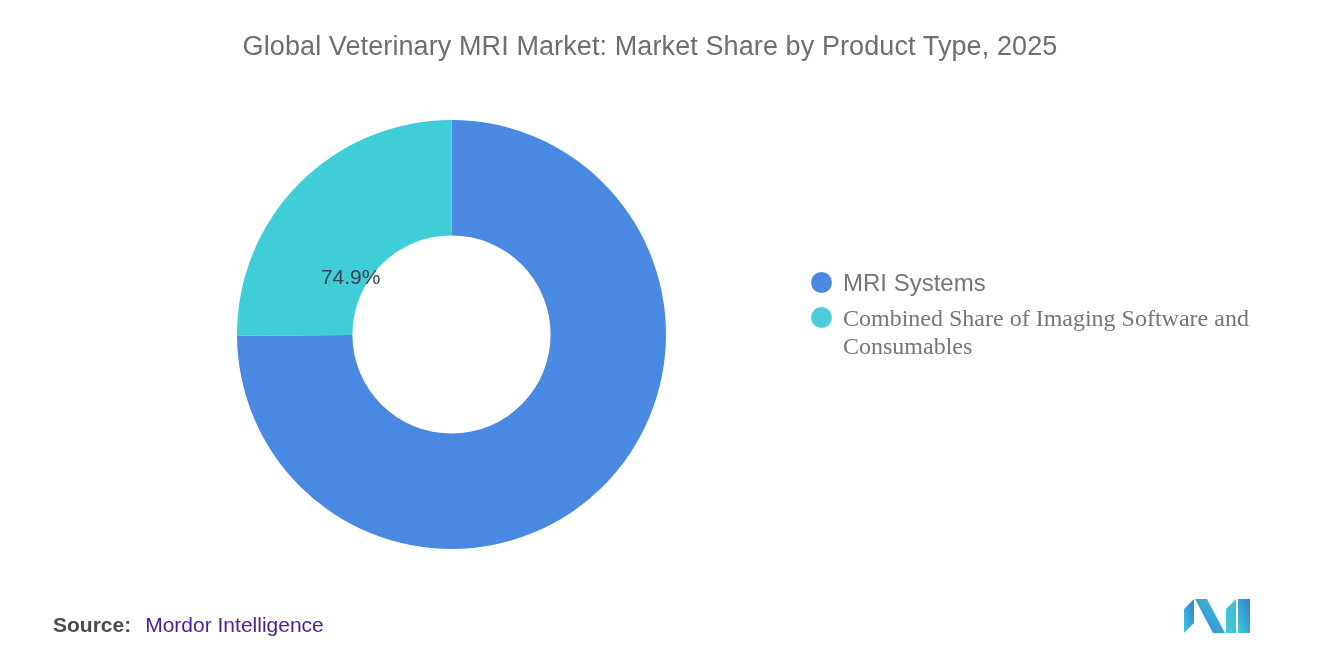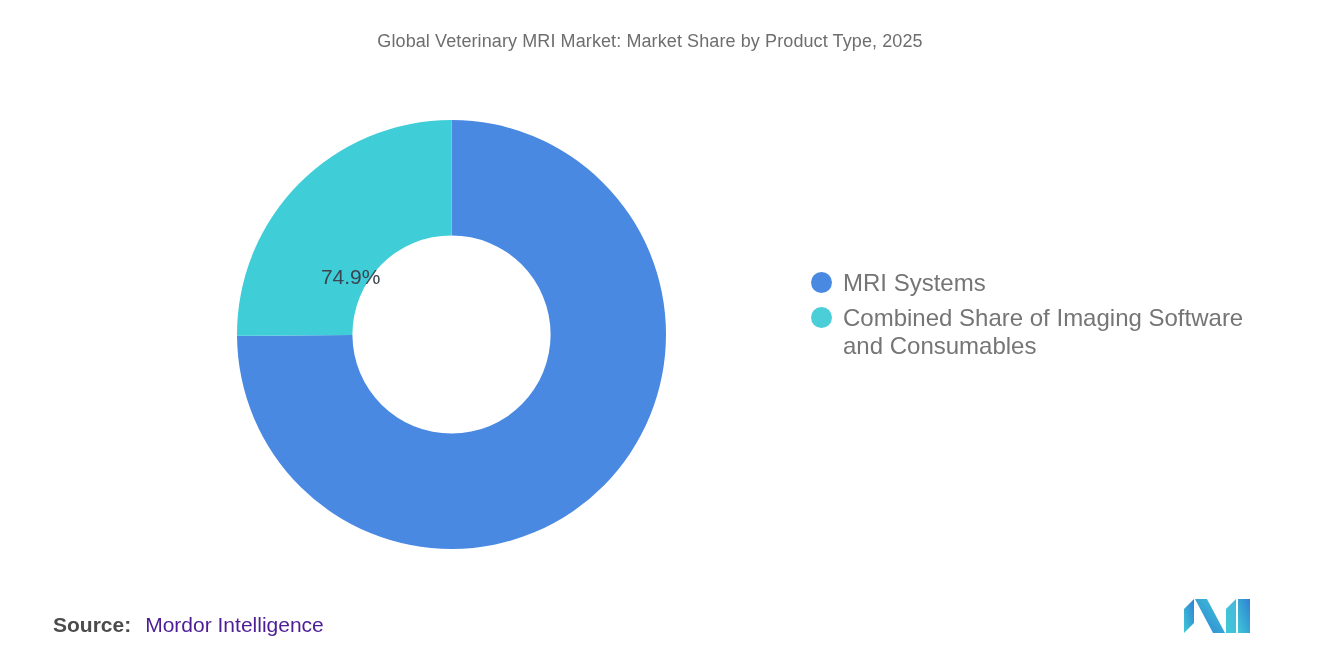--- a/index.html
+++ b/index.html
@@ -21,21 +21,21 @@
     inset: 0;
   }
 
   
   #chart-title {
     position: absolute;
     top: 30px;
     left: 0;
     width: 1320px;
     text-align: center;
-    font-size: 18px;
+    font-size: 27px;
     font-weight: 400;
     color: #6e6e6e;
     letter-spacing: 0.1px;
     line-height: 1.25;
     padding-right: 20px;
     box-sizing: border-box;
     white-space: nowrap;
   }
 
   
@@ -139,21 +139,21 @@
     <div id="slice-label-0" style="left: 26.5%; top: 26.3%; color: rgb(61, 68, 80);">74.9%</div>
   </div>
 
   <div id="chart-legend">
     <div class="legend-item">
       <span class="legend-swatch" id="legend-swatch-0" style="background: rgb(74, 137, 226);"></span>
       <span class="legend-label" style="color: rgb(117, 117, 117);">MRI Systems</span>
     </div>
     <div class="legend-item">
       <span class="legend-swatch" id="legend-swatch-1" style="background: rgb(75, 206, 215);"></span>
-      <span class="legend-label" style="color: rgb(117, 117, 117);">Combined Share of Imaging Software and Consumables</span>
+      <span class="legend-label" style="color: rgb(117, 117, 117); font-family: Liberation Serif, serif;">Combined Share of Imaging Software and Consumables</span>
     </div>
   </div>
 
   <div id="source-line">
     <span id="source-prefix">Source:</span><span id="source-name">Mordor Intelligence</span>
   </div>
 
   <div id="brand-logo">
     <svg viewBox="0 0 72 38">
       <defs>

